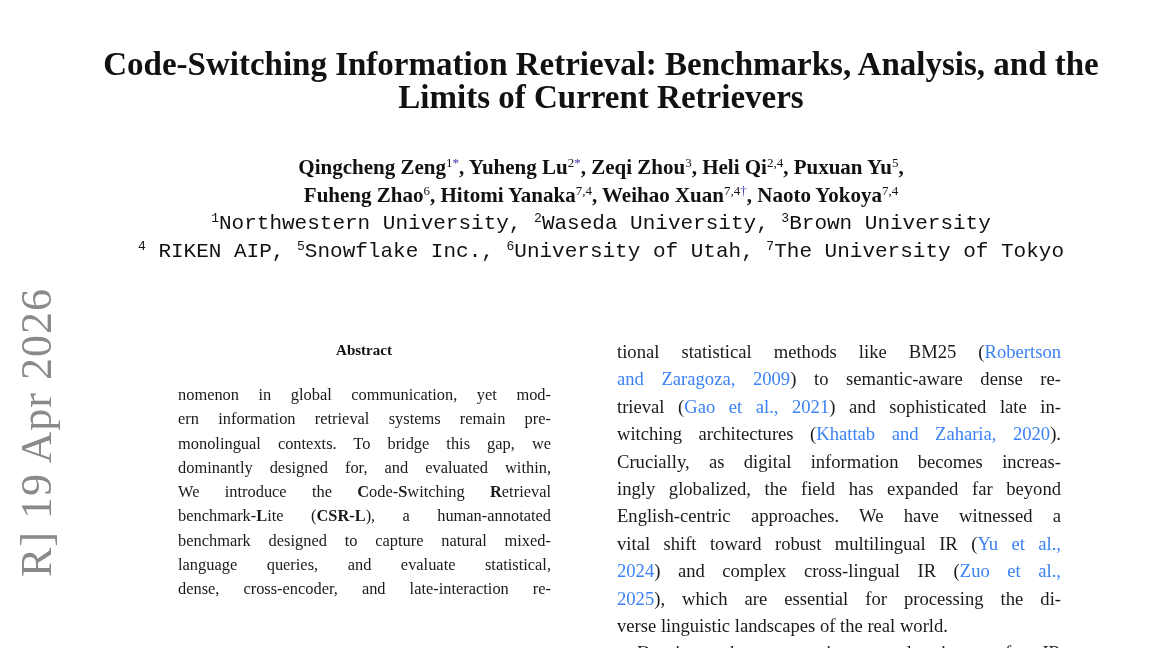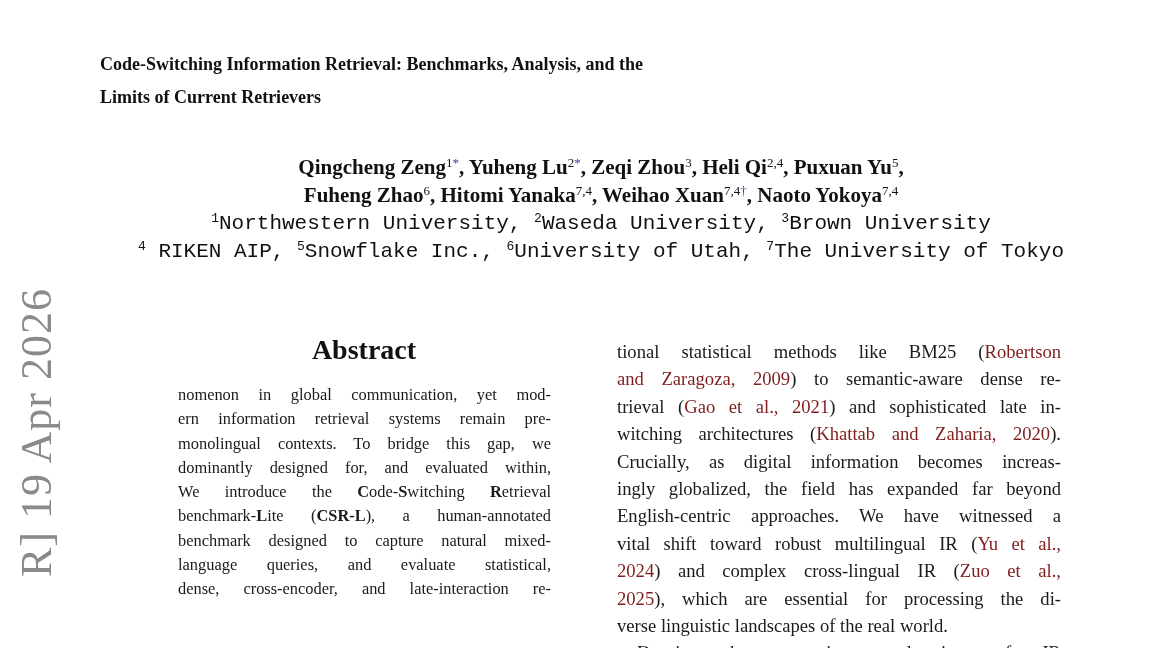--- a/index.html
+++ b/index.html
@@ -8,49 +8,49 @@
     font-family:"Liberation Serif", "DejaVu Serif", serif; color:#1a1a1a;
     position:relative;
   }
   .arxiv-stamp {
     position:absolute; left:12px; top:648px;
     transform-origin:0 0; transform:rotate(-90deg);
     font-size:44px; color:#8a8a8a; white-space:nowrap; letter-spacing:1px;
     width:360px; text-align:right; line-height:50px;
   }
   .title {
-    position:absolute; left:100px; top:48px; width:1002px; text-align:left;
-    font-weight:bold; font-size:18px; line-height:33px; color:#111;
+    position:absolute; left:100px; top:48px; width:1002px; text-align:center;
+    font-weight:bold; font-size:33px; line-height:33px; color:#111;
   }
   .authors {
     position:absolute; left:100px; top:153px; width:1002px; text-align:center;
     font-weight:bold; font-size:21px; line-height:28px; color:#111;
   }
   .authors sup, .affils sup { font-size:13px; font-weight:normal; vertical-align:7px; line-height:0; }
   .authors sup .mark { color:#3a3aa8; }
   .affils {
     position:absolute; left:100px; top:210px; width:1002px; text-align:center;
     font-size:21px; line-height:28px; color:#111;font-family:Liberation Mono, monospace;
   }
   .abstract-head {
     position:absolute; left:178px; top:337px; width:372px; text-align:center;
-    font-weight:bold; font-size:28px; line-height:26px; color:#111;
+    font-weight:bold; font-size:15px; line-height:26px; color:#111;
   }
   .col-left {
     position:absolute; left:178px; top:383px; width:373px;
     font-size:16.4px; line-height:24.3px; text-align:justify; color:#1a1a1a;
   }
   .col-right {
     position:absolute; left:617px; top:338px; width:444px;
     font-size:18.6px; line-height:27.4px; text-align:justify; color:#1a1a1a;
   }
   .line { display:block; white-space:nowrap; text-align-last:justify; }
   .line.last { text-align-last:left; }
   .line.indent { padding-left:20px; }
-  .cite { color:#7f1d1d; cursor:pointer; }
+  .cite { color:#3b82f6; cursor:pointer; }
   b { font-weight:bold; }
 </style>
 </head>
 <body>
 
 <div class="arxiv-stamp">R] 19 Apr 2026</div>
 
 <div class="title">
   <div>Code-Switching Information Retrieval: Benchmarks, Analysis, and the</div>
   <div>Limits of Current Retrievers</div>

